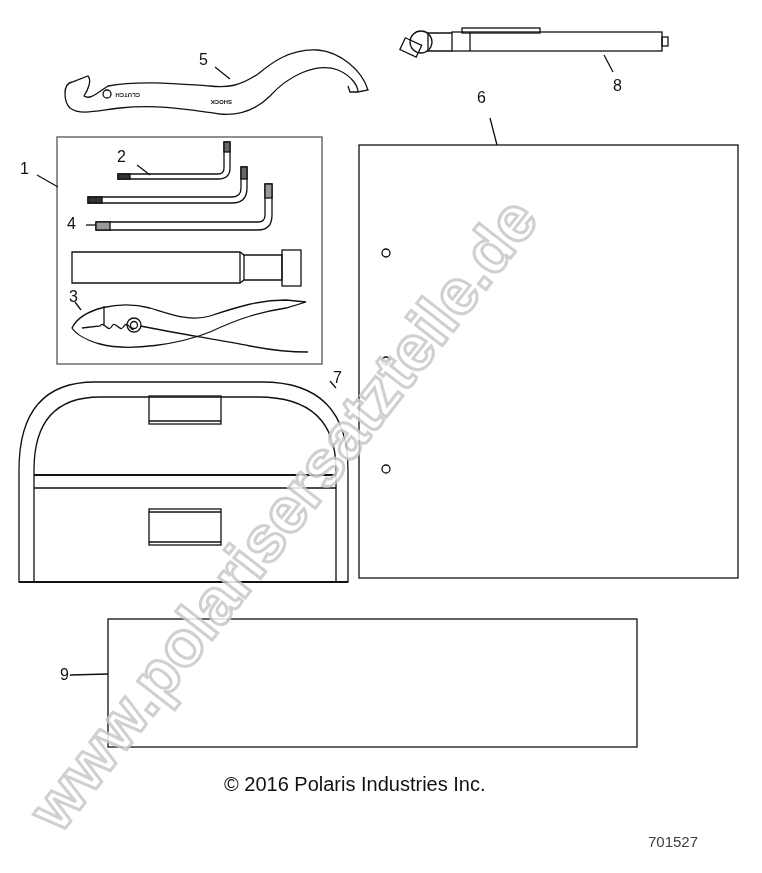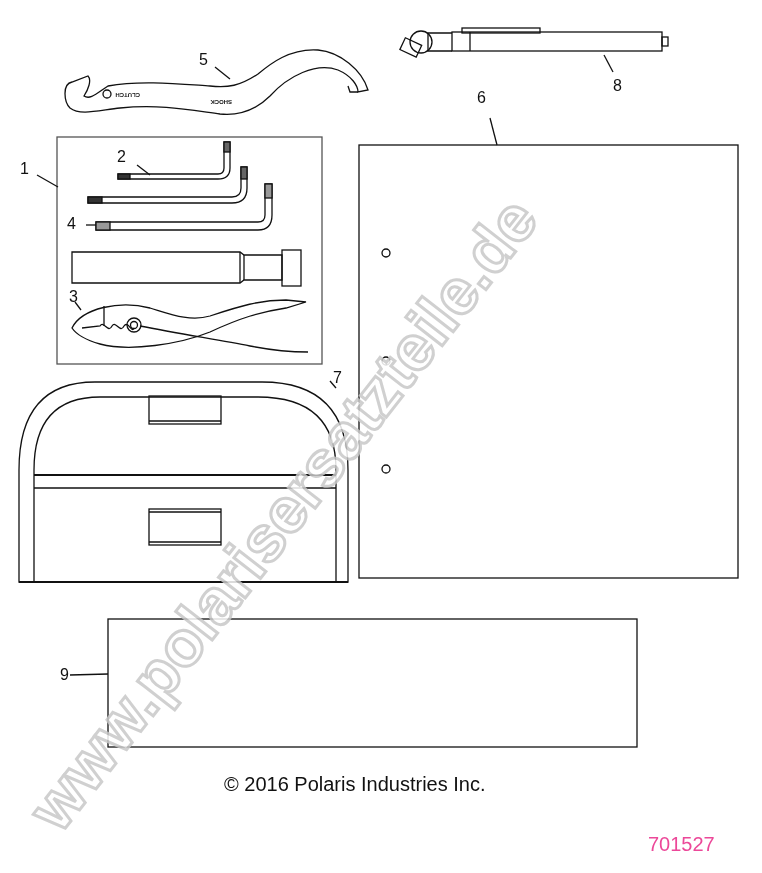--- a/index.html
+++ b/index.html
@@ -1,20 +1,20 @@
 <!DOCTYPE html>
 <html><head>
 <meta charset="utf-8">
 <style>
   html, body { margin: 0; padding: 0; background: #ffffff; }
   body { width: 762px; height: 873px; position: relative; overflow: hidden; font-family: "Liberation Sans", sans-serif; }
   #canvas { position: absolute; left: 0; top: 0; }
   .callout { position: absolute; font-family: "Liberation Sans", sans-serif; font-size: 16px; color: #111; line-height: 1; }
   .copyright { position: absolute; left: 224px; top: 773px; font-size: 20px; color: #111; font-family: "Liberation Sans", sans-serif; }
-  .diagram-id { position: absolute; left: 648px; top: 833px; font-size: 20px; color: #ec4899; font-family: "Liberation Sans", sans-serif; }
+  .diagram-id { position: absolute; left: 648px; top: 833px; font-size: 15px; color: #404040; font-family: "Liberation Sans", sans-serif; }
   .watermark { position: absolute; left: 0; top: 0; width: 762px; height: 873px; pointer-events: none; }
   .tool-label { font-family: "Liberation Sans", sans-serif; font-size: 6px; font-weight: bold; }
 </style>
 </head>
 <body>
 
 <svg id="canvas" width="762" height="873" viewBox="0 0 762 873">
   <g fill="none" stroke="#111" stroke-width="1.3">
 
     <g>

